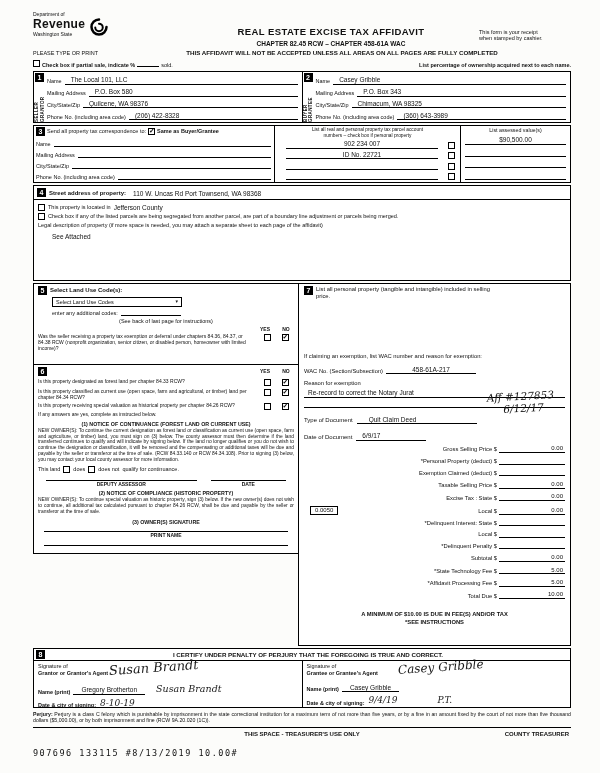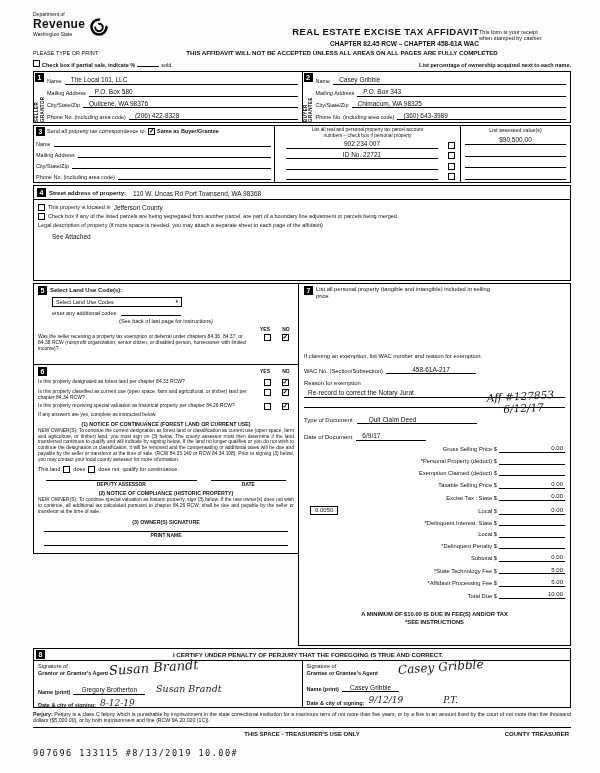--- a/index.html
+++ b/index.html
@@ -9,21 +9,21 @@
 .typed{font-size:6.5px}
 .hand{font-family:"DejaVu Serif",serif;font-style:italic;color:#1a1a1a}
 .badge{display:inline-block;flex:none;width:9px;height:9px;background:#000;color:#fff;font-size:7px;font-weight:bold;text-align:center;line-height:9px}
 .cb{display:inline-block;flex:none;width:7px;height:7px;border:1px solid #000;background:#fff;position:relative;vertical-align:-1px}
 .cb.checked::after{content:"✓";position:absolute;left:0;top:-2px;font-size:7px;font-weight:bold}
 
 .hdr-top{display:flex;align-items:flex-start}
 .logo{display:flex;align-items:flex-end;gap:4px;width:150px}
 .logo-t{font-size:5px}
 .logo-name{font-size:12px;font-weight:bold;letter-spacing:.3px}
-.hdr-c{flex:1;text-align:right;padding-top:15px}
+.hdr-c{flex:1;text-align:center;padding-top:15px}
 .form-title{font-size:9.5px;font-weight:bold;letter-spacing:.4px}
 .form-sub{font-size:6.5px;font-weight:bold;margin-top:2px}
 .hdr-r{width:92px;font-size:5.5px;padding-top:17px}
 .hdr-row2{display:flex;align-items:baseline;margin-top:2px}
 .please{width:110px;font-size:5.5px}
 .warning{flex:1;text-align:center;font-weight:bold;font-size:6.2px;margin-right:30px}
 .hdr-row3{display:flex;align-items:baseline;gap:2px;margin-top:3px;font-size:5.5px}
 .ushort{display:inline-block;width:22px;height:6px;border-bottom:1px solid #000}
 .own-note{margin-left:auto;font-weight:bold}
 
@@ -495,36 +495,36 @@
           <div class="bold">Grantor or Grantor's Agent</div>
         </div>
         <div class="signature hand">Susan Brandt</div>
         <div class="nrow">
           <span class="bold">Name (print)</span>
           <span class="ntyped typed">Gregory Brotherton</span>
           <span class="nhand hand">Susan Brandt</span>
         </div>
         <div class="drow">
           <span class="bold">Date &amp; city of signing:</span>
-          <span class="dhand hand">8-12-19</span>
+          <span class="dhand hand">8-10-19</span>
         </div>
       </div>
       <div class="s8half r">
         <div class="slab">
           <div>Signature of</div>
           <div class="bold">Grantee or Grantee's Agent</div>
         </div>
         <div class="signature g2 hand">Casey Gribble</div>
         <div class="nrow">
           <span class="bold">Name (print)</span>
           <span class="ntyped typed">Casey Gribble</span>
         </div>
         <div class="drow">
           <span class="bold">Date &amp; city of signing:</span>
-          <span class="dhand hand">9/12/19</span>
+          <span class="dhand hand">9/4/19</span>
           <span class="dcity hand">P.T.</span>
         </div>
       </div>
     </div>
   </div>
 
   <div class="perjury">
     <span class="bold">Perjury:</span>
     <span>Perjury is a class C felony which is punishable by imprisonment in the state correctional institution for a maximum term of not more than five years, or by a fine in an amount fixed by the court of not more than five thousand dollars ($5,000.00), or by both imprisonment and fine (RCW 9A.20.020 (1C)).</span>
   </div>

